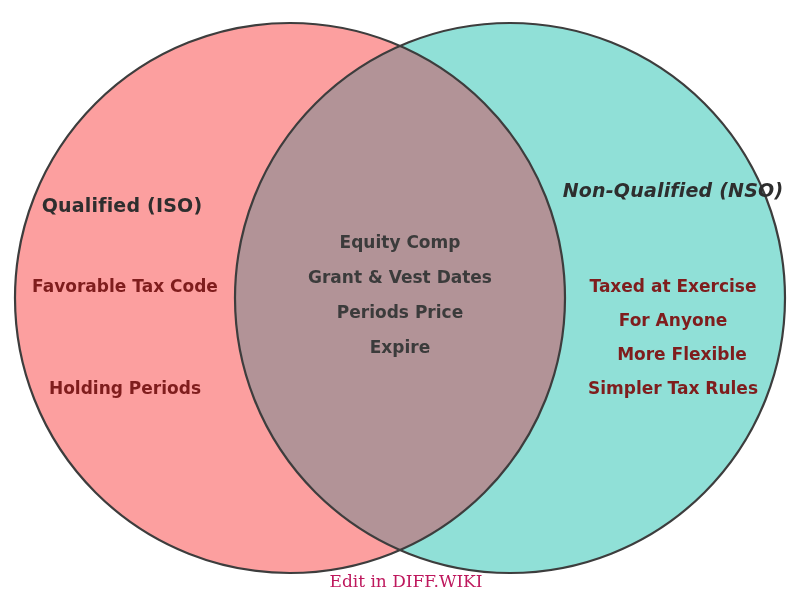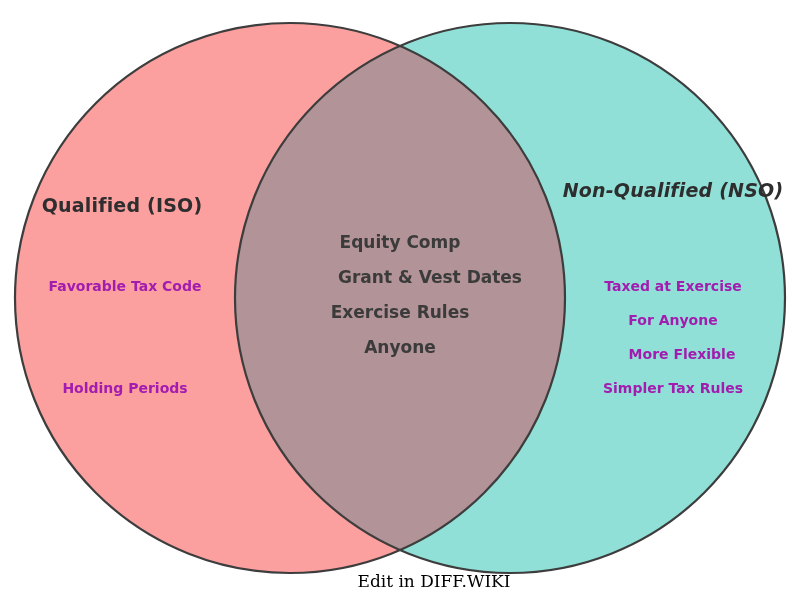--- a/index.html
+++ b/index.html
@@ -21,38 +21,37 @@
     white-space: nowrap;
     font-weight: bold;
     line-height: 1;
   }
   .title {
     font-size: 19px;
     color: #2e2e2e;
     letter-spacing: 0.2px;
   }
   .side-item {
-    font-size: 14px;
-    color: #a21caf;
+    font-size: 17px;
+    color: #7f1d1d;
   }
   .mid-item {
     font-size: 17px;
     color: #3b3b3b;
   }
   .footer {
     position: absolute;
     transform: translate(-50%, -50%);
     white-space: nowrap;
     font-family: "DejaVu Serif", serif;
     font-weight: normal;
     font-size: 17px;
-    color: #000000;
+    color: #be185d;
     text-decoration: none;
     cursor: pointer;
-    margin-left: 28px;
   }
 </style>
 </head>
 <body>
 
 <div class="canvas">
 
   <svg width="800" height="600" viewBox="0 0 800 600">
 
     <circle cx="290" cy="298" r="275" fill="#FC9F9F"></circle>
@@ -61,23 +60,23 @@
 
     <circle cx="290" cy="298" r="275" fill="none" stroke-width="2.2" stroke="#3D3D3D"></circle>
     <circle cx="510" cy="298" r="275" fill="none" stroke-width="2.2" stroke="#3D3D3D"></circle>
   </svg>
 
   <div class="t title" style="left:122px; top:205px;">Qualified (ISO)</div>
   <div class="t side-item" style="left:125px; top:286px;">Favorable Tax Code</div>
   <div class="t side-item" style="left:125px; top:388px;">Holding Periods</div>
 
   <div class="t mid-item" style="left:400px; top:242px;">Equity Comp</div>
-  <div class="t mid-item" style="left:400px; top:277px;margin-left:30px;">Grant &amp; Vest Dates</div>
-  <div class="t mid-item" style="left:400px; top:312px;">Exercise Rules</div>
-  <div class="t mid-item" style="left:400px; top:347px;">Anyone</div>
+  <div class="t mid-item" style="left:400px; top:277px;">Grant &amp; Vest Dates</div>
+  <div class="t mid-item" style="left:400px; top:312px;">Periods Price</div>
+  <div class="t mid-item" style="left:400px; top:347px;">Expire</div>
 
   <div class="t title" style="left:673px; top:190px;font-style:italic;">Non-Qualified (NSO)</div>
   <div class="t side-item" style="left:673px; top:286px;text-align:center;">Taxed at Exercise</div>
   <div class="t side-item" style="left:673px; top:320px;">For Anyone</div>
   <div class="t side-item" style="left:673px; top:354px;margin-left:9px;">More Flexible</div>
   <div class="t side-item" style="left:673px; top:388px;">Simpler Tax Rules</div>
 
   <a class="footer" style="left:406px; top:581px;">Edit in DIFF.WIKI</a>
 
 </div>

